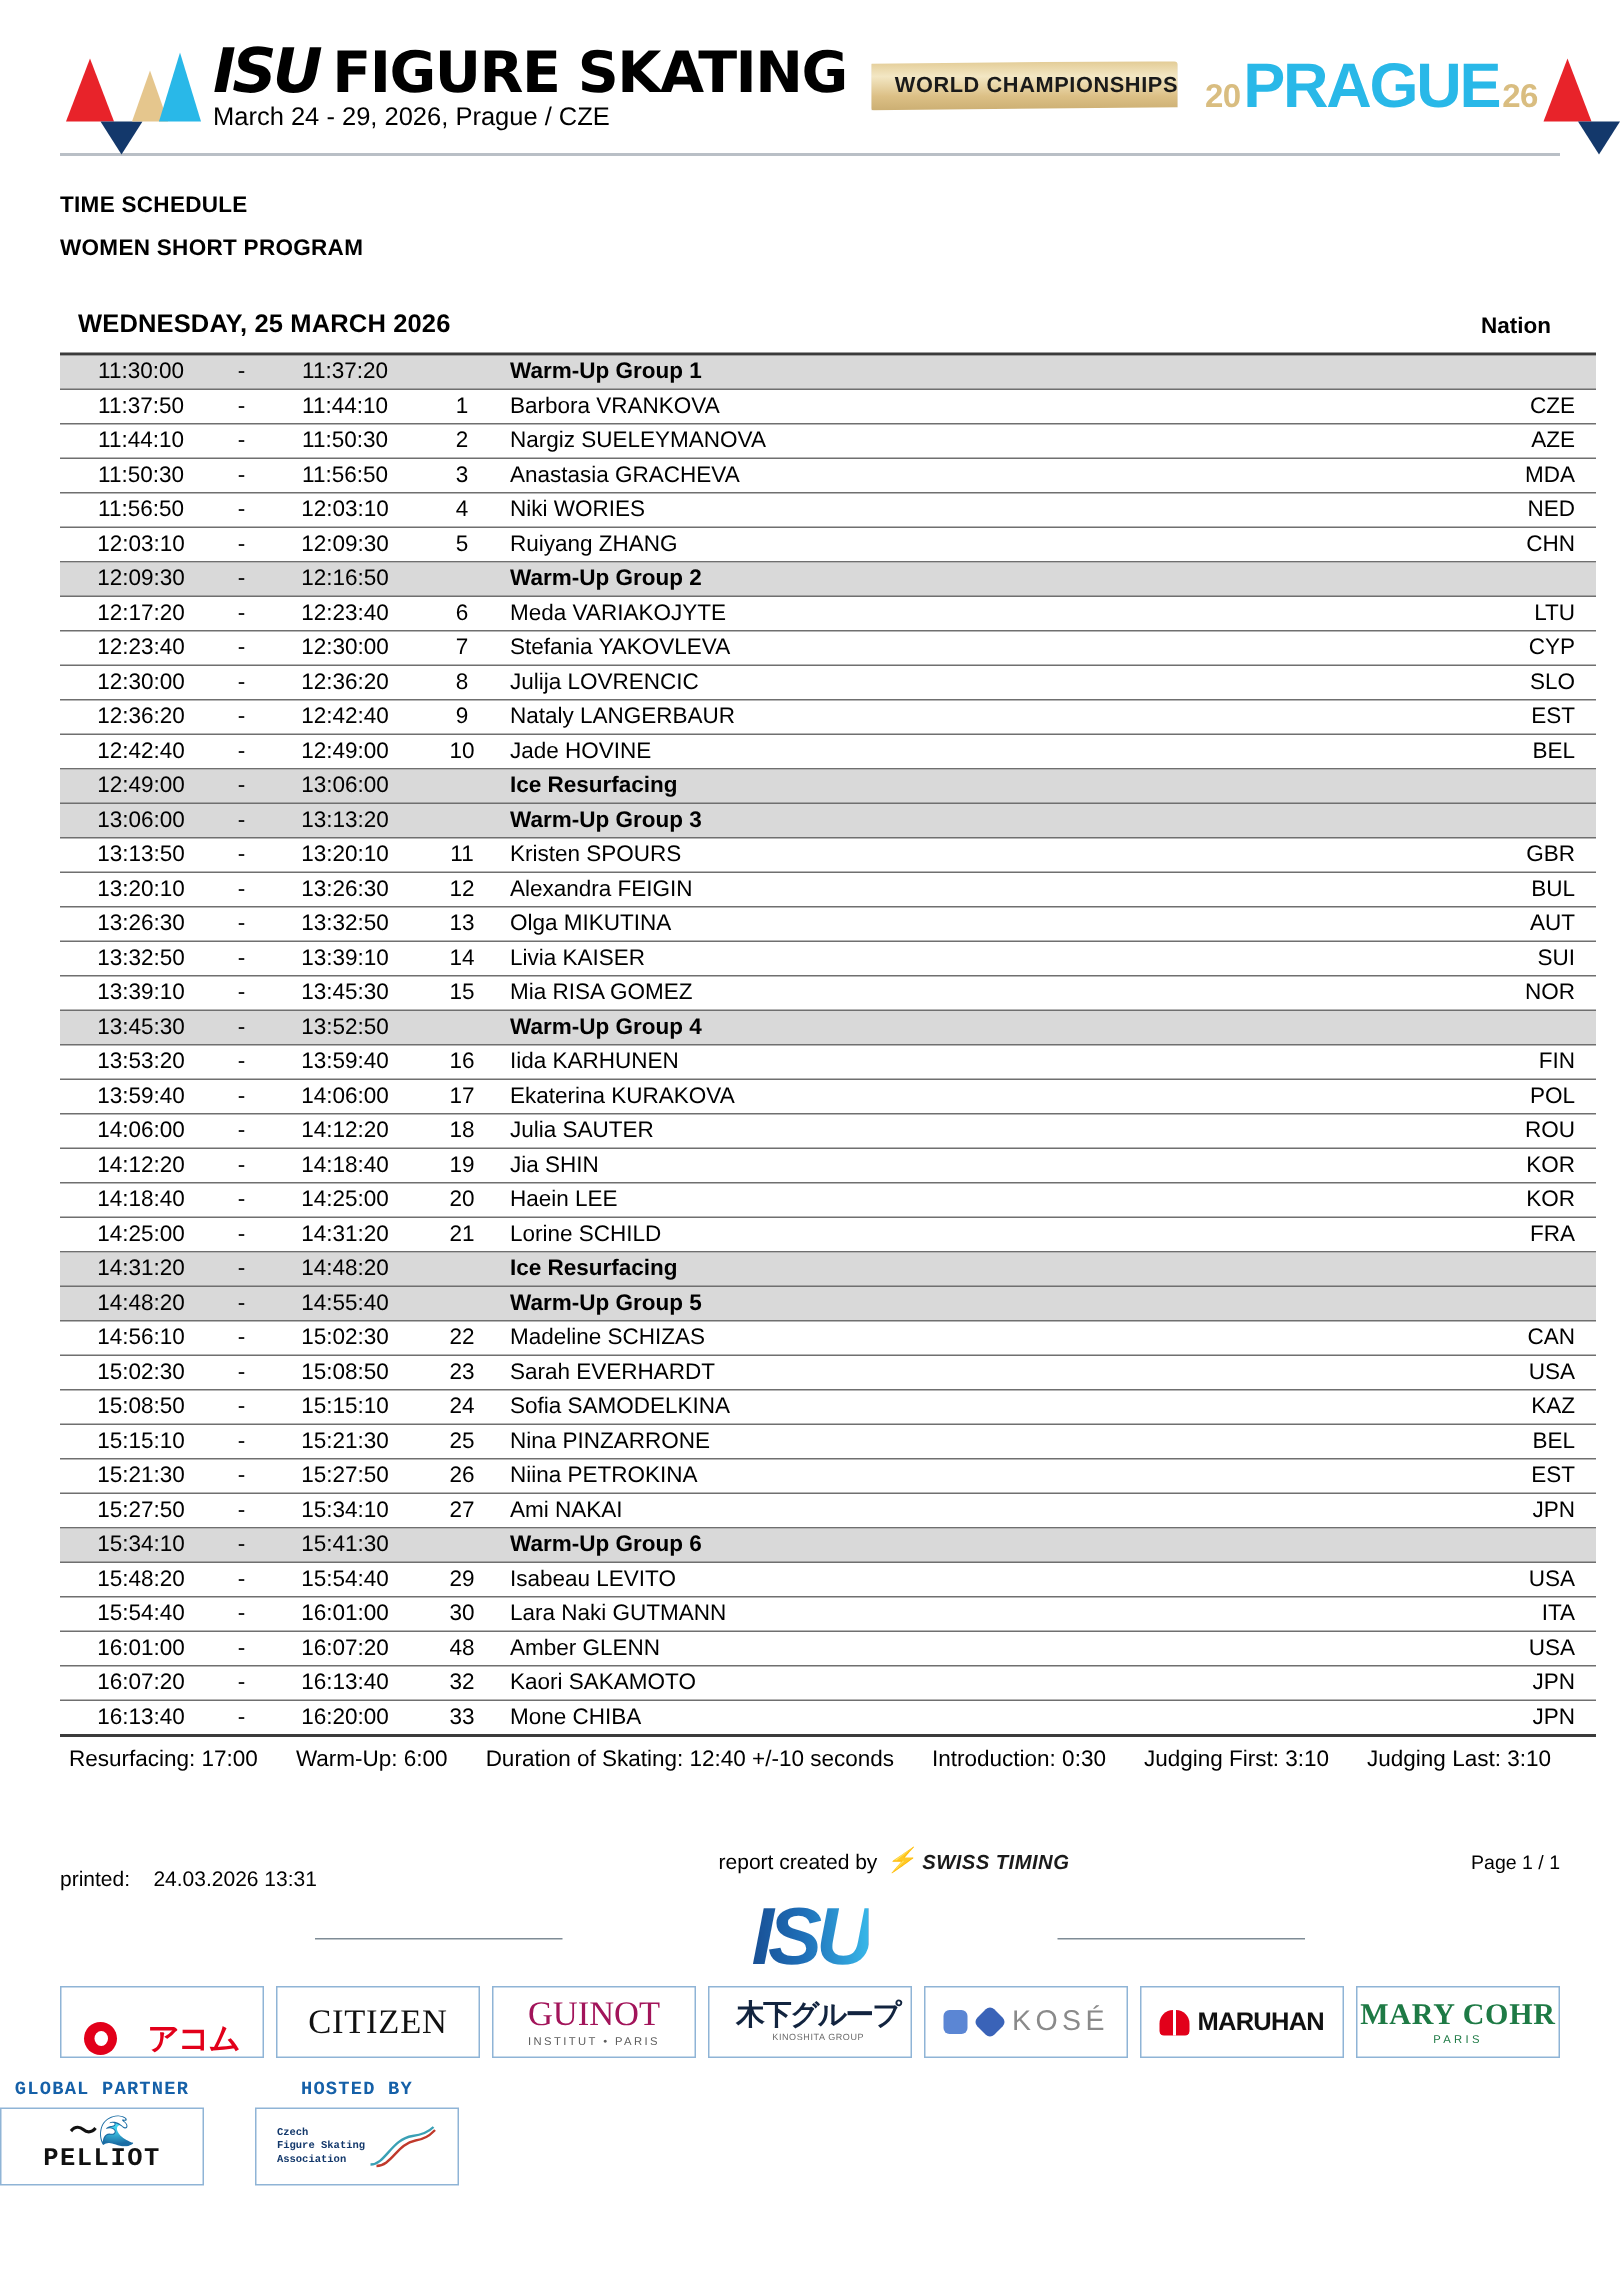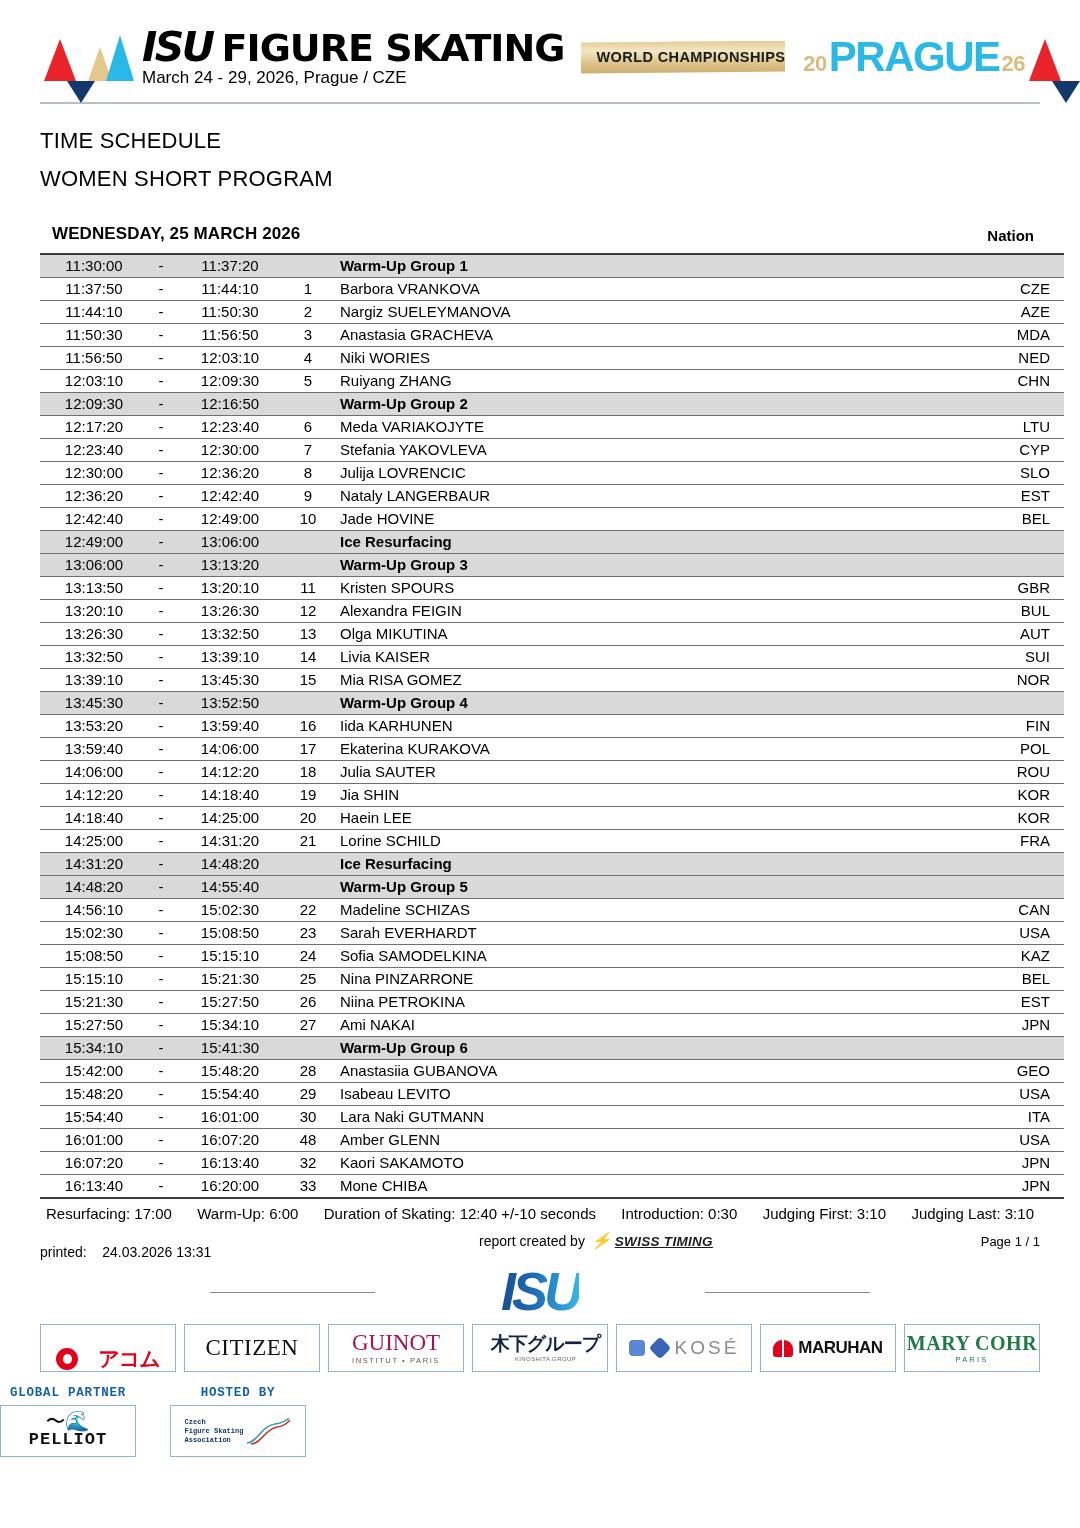--- a/index.html
+++ b/index.html
@@ -135,22 +135,22 @@
   .tri-right { margin-left: auto; }
 
   .banner-rule {
     border-top: 2px solid #b9bfc6;
     margin-top: 2px;
   }
 
   
   .title-wrap { margin-top: 24px; }
   .doc-title, .doc-subtitle {
-    font-weight: normal;
-    font-size: 22px;
+    font-weight: bold;
+    font-size: 15px;
     letter-spacing: 0.2px;
   }
   .doc-title { margin-bottom: 12px; }
 
   .daterow {
     display: flex;
     align-items: flex-end;
     justify-content: space-between;
     margin-top: 32px;
     padding: 0 6px 0 12px;
@@ -218,21 +218,21 @@
   .pf-left { flex: 0 0 auto; margin-top: 22px; }
   .pf-center { flex: 1 1 auto; text-align: center; display: flex; align-items: center; justify-content: center; gap: 6px;}
   .pf-right { flex: 0 0 auto; font-size: 13px; }
   .st-logo { display: inline-flex; align-items: center; gap: 4px; }
   .st-bolt {
     color: #d8232a; font-weight: bold; font-size: 16px; font-style: italic;
     line-height: 14px;
   }
   .st-name {
     font-weight: bold; font-style: italic; font-size: 13.5px;
-    letter-spacing: 0.3px; color: #1b1b1b; text-decoration: underline;
+    letter-spacing: 0.3px; color: #1b1b1b;
   }
 
   .sponsors {
     position: absolute;
     left: 0; right: 0;
     top: 1262px;
     text-align: center;
   }
   .isu-foot-row {
     position: relative;
@@ -677,28 +677,20 @@
         </tr>
         <tr class="shaded">
           <td class="c-start">15:34:10</td>
           <td class="c-dash">-</td>
           <td class="c-end">15:41:30</td>
           <td class="c-num"></td>
           <td class="c-name">Warm-Up Group 6</td>
           <td class="c-nat"></td>
         </tr>
         <tr>
-          <td class="c-start">15:42:00</td>
-          <td class="c-dash">-</td>
-          <td class="c-end">15:48:20</td>
-          <td class="c-num">28</td>
-          <td class="c-name">Anastasiia GUBANOVA</td>
-          <td class="c-nat">GEO</td>
-        </tr>
-        <tr>
           <td class="c-start">15:48:20</td>
           <td class="c-dash">-</td>
           <td class="c-end">15:54:40</td>
           <td class="c-num">29</td>
           <td class="c-name">Isabeau LEVITO</td>
           <td class="c-nat">USA</td>
         </tr>
         <tr>
           <td class="c-start">15:54:40</td>
           <td class="c-dash">-</td>

